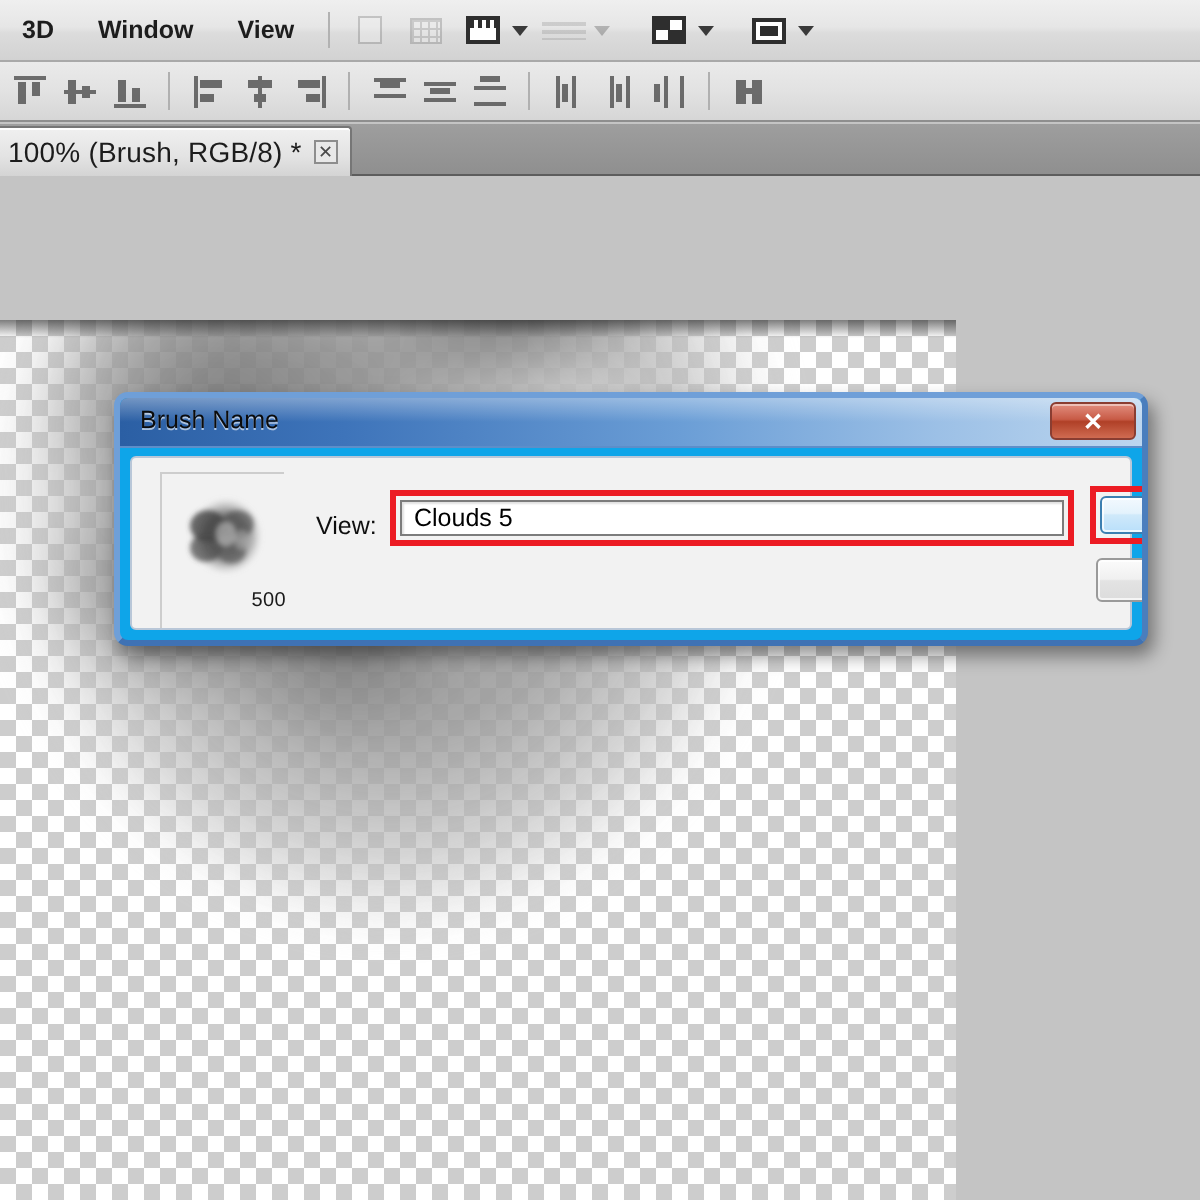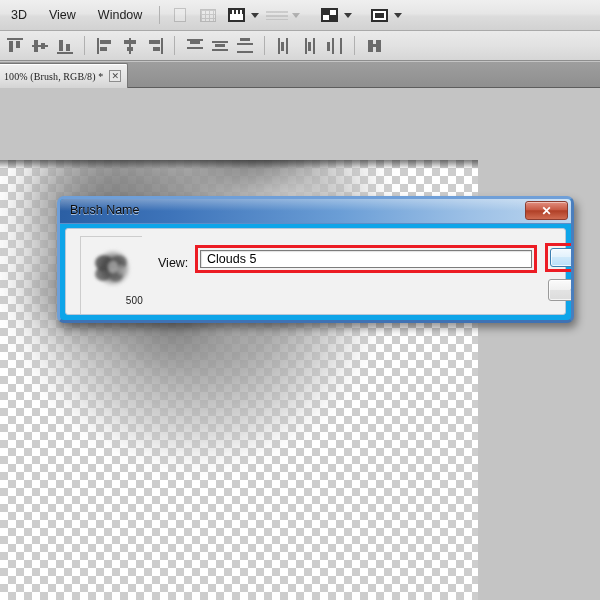--- a/index.html
+++ b/index.html
@@ -15,21 +15,21 @@
 
   
   #menubar{
     position:absolute; left:0; top:0; width:600px; height:31px;
     background:linear-gradient(to bottom,#efefef 0%,#e6e6e6 45%,#dcdcdc 55%,#d2d2d2 100%);
     border-bottom:1px solid #a9a9a9;
     display:flex; align-items:center;
   }
   .menu-item{
     font-size:12.5px; color:#1d1d1d; padding:0 11px; line-height:31px;
-    white-space:nowrap; cursor:default;
+    white-space:nowrap; cursor:default;font-weight:bold;
   }
   .menu-sep{
     width:1px; height:18px; background:#b2b2b2; margin:0 6px;
   }
   .mb-icon{
     width:22px; height:20px; margin:0 3px; position:relative;
     display:flex; align-items:center; justify-content:center;
   }
   .mb-icon.dim{ opacity:.30; }
   .caret{
@@ -74,21 +74,21 @@
     border-bottom:1px solid #5d5d5d;
   }
   #doc-tab{
     position:absolute; left:-6px; top:1px; height:25px;
     background:linear-gradient(to bottom,#f0f0f0 0%,#e3e3e3 60%,#d4d4d4 100%);
     border:1px solid #767676; border-bottom:none;
     border-radius:2px 2px 0 0;
     display:flex; align-items:center; padding:0 6px 0 9px;
     box-shadow:inset 0 1px 0 #fff;
   }
-  #doc-tab-label{ font-size:10px; color:#1c1c1c; white-space:nowrap; letter-spacing:.1px;font-family:Liberation Serif, serif; }
+  #doc-tab-label{ font-size:14px; color:#1c1c1c; white-space:nowrap; letter-spacing:.1px; }
   #doc-tab-close{
     width:12px;height:12px;margin-left:6px;
     border:1px solid #8d8d8d;background:#e8e8e8;
     display:flex;align-items:center;justify-content:center;
     font-size:9px;line-height:1;color:#4a4a4a;
   }
 
   
   #workspace{
     position:absolute; left:0; top:89px; width:600px; height:511px;
@@ -206,22 +206,22 @@
     display:flex; align-items:center; justify-content:center;
     font-size:12px; color:#111;
     box-shadow:inset 0 0 0 1px rgba(255,255,255,.7);
   }
 </style>
 </head>
 <body>
 
 <div id="menubar">
   <div class="menu-item">3D</div>
+  <div class="menu-item">Window</div>
   <div class="menu-item">View</div>
-  <div class="menu-item">Window</div>
 
   <div class="menu-sep"></div>
 
   <div class="mb-icon dim">
       <span class="ic-doc"></span>
     </div>
   <div class="mb-icon dim">
       <span class="ic-tbl"></span>
     </div>
 

